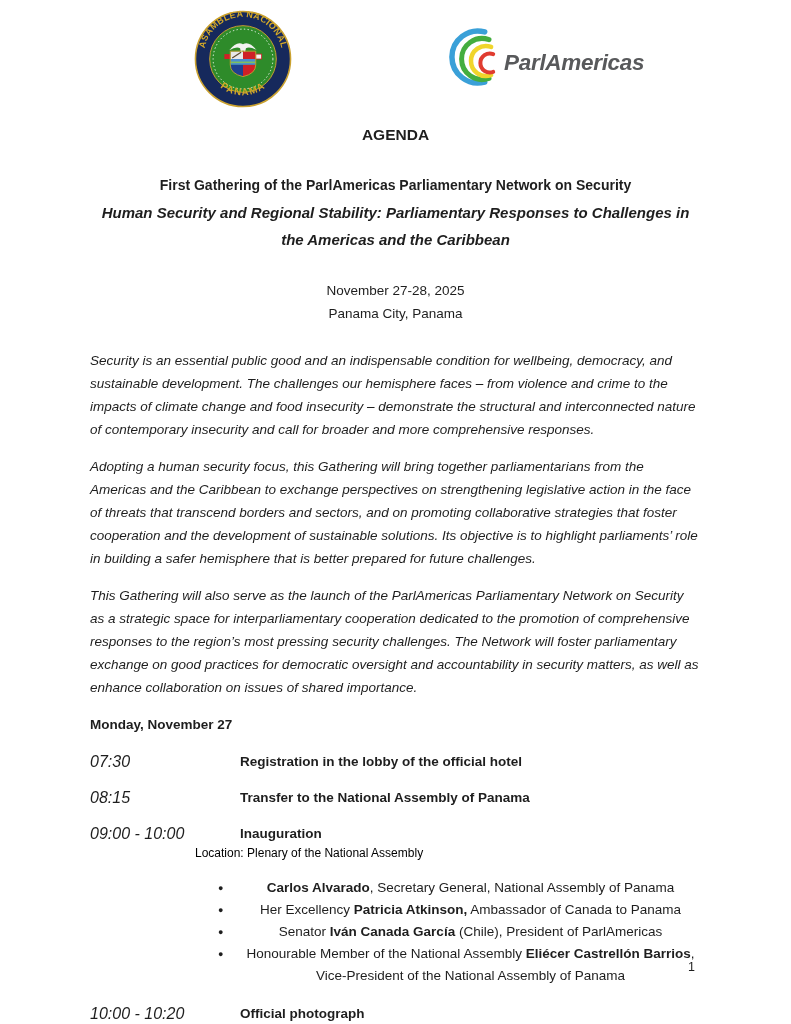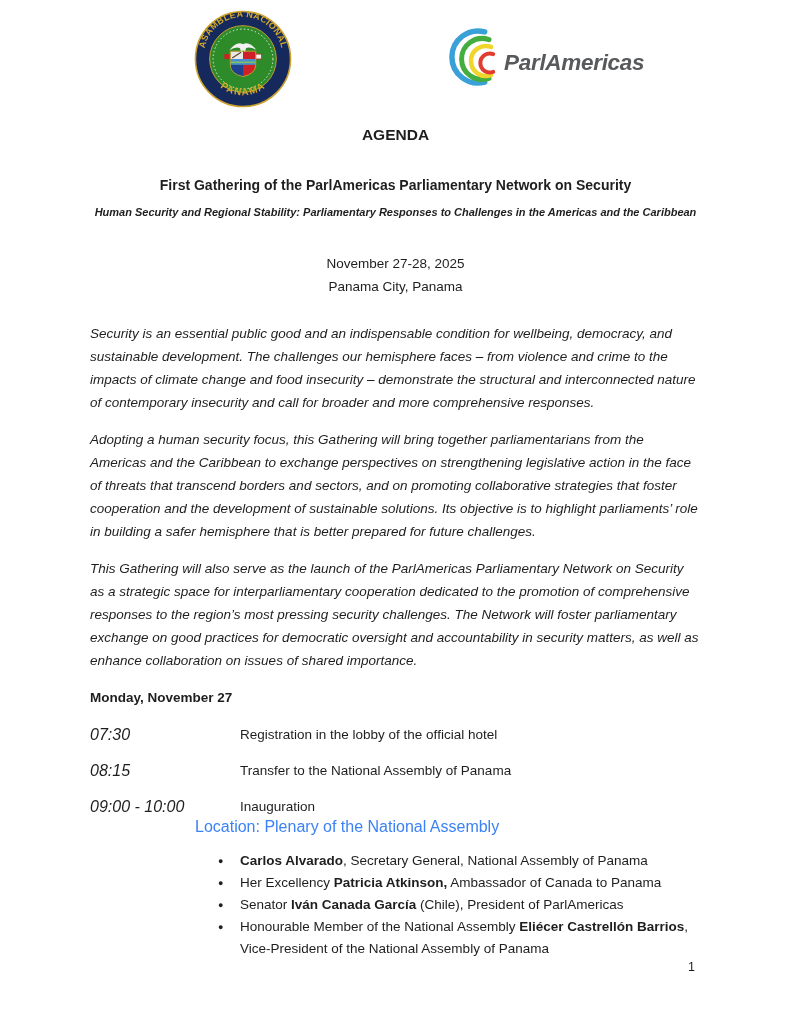--- a/index.html
+++ b/index.html
@@ -13,39 +13,39 @@
   }
   .page { position: absolute; inset: 0; padding: 8px 90px 0 90px; background: #fff; }
 
   
   .logos { display: flex; height: 102px; align-items: center; }
   .logo-half { flex: 1; display: flex; align-items: center; justify-content: center; }
 
   
   .doc-title { text-align: center; font-size: 15.5px; font-weight: bold; margin-top: 16px; }
   .event-heading { text-align: center; font-size: 14px; font-weight: bold; margin-top: 28px; line-height: 27px; }
-  .event-subtitle { text-align: center; font-size: 11px; font-weight: bold; font-style: italic; line-height: 27px; }
+  .event-subtitle { text-align: center; font-size: 15px; font-weight: bold; font-style: italic; line-height: 27px; }
   .event-when { text-align: center; font-size: 13.5px; line-height: 23px; margin-top: 26px; }
 
   
   .intro { margin-top: 24px; }
   .intro-para { font-style: italic; font-size: 13.5px; line-height: 23px; margin-bottom: 14px; }
 
   
   .day-heading { font-size: 13.5px; font-weight: bold; margin-top: 18px; }
   .schedule { margin-top: 20px; }
   .sched-row { display: flex; margin-bottom: 17px; }
   .sched-time { width: 105px; flex: 0 0 105px; font-style: italic; font-size: 16px; line-height: 19px; }
   .sched-content { flex: 1; }
-  .sched-title { font-weight: normal; font-size: 13.5px; line-height: 19px; padding-left: 45px; }
-  .sched-location { font-size: 16px; line-height: 21px; color: #3b82f6; }
+  .sched-title { font-weight: bold; font-size: 13.5px; line-height: 19px; padding-left: 45px; }
+  .sched-location { font-size: 12px; line-height: 21px; color: #000000; }
   .bullets { margin-top: 13px; padding-left: 23px; }
   .bullet-item { display: flex; font-size: 13.5px; line-height: 22px; }
   .bullet-marker { flex: 0 0 22px; font-size: 9px; line-height: 22px; }
-  .bullet-text { flex: 1; }
+  .bullet-text { flex: 1; text-align: center; }
   .bullet-text .b { font-weight: bold; }
 
   .page-number { position: absolute; right: 96px; bottom: 50px; font-size: 12.5px; }
 </style>
 </head>
 <body>
 
 <div class="page">
 
   <header class="logos">
@@ -142,16 +142,22 @@
               <span class="bullet-marker">●</span>
               <span class="bullet-text"><span>Senator </span><span class="b">Iván Canada García</span><span> (Chile), President of ParlAmericas</span></span>
             </div>
             <div class="bullet-item">
               <span class="bullet-marker">●</span>
               <span class="bullet-text"><span>Honourable Member of the National Assembly </span><span class="b">Eliécer Castrellón Barrios</span><span>, Vice-President of the National Assembly of Panama</span></span>
             </div>
           </div>
         </div>
       </div>
+      <div class="sched-row">
+        <div class="sched-time">10:00 - 10:20</div>
+        <div class="sched-content">
+          <div class="sched-title">Official photograph</div>
+        </div>
+      </div>
     </div>
 
   <div class="page-number">1</div>
 </div>
 
 </body></html>

